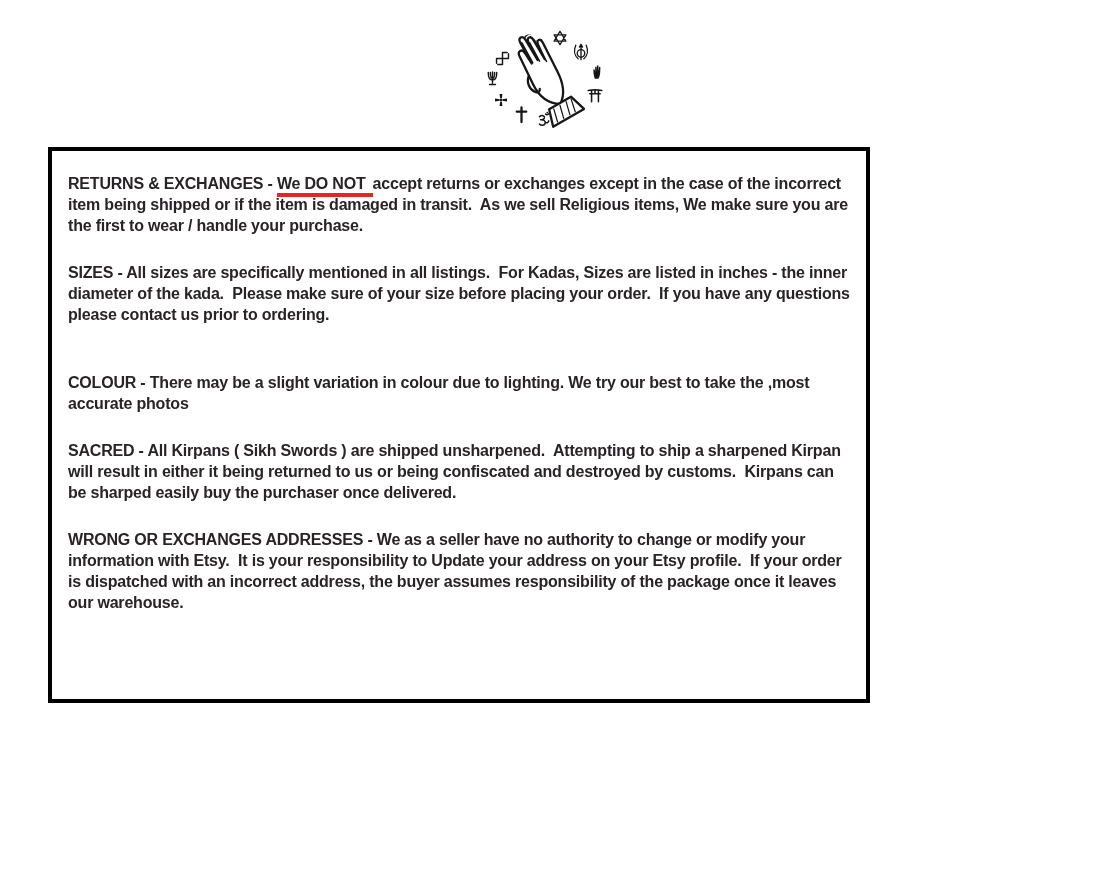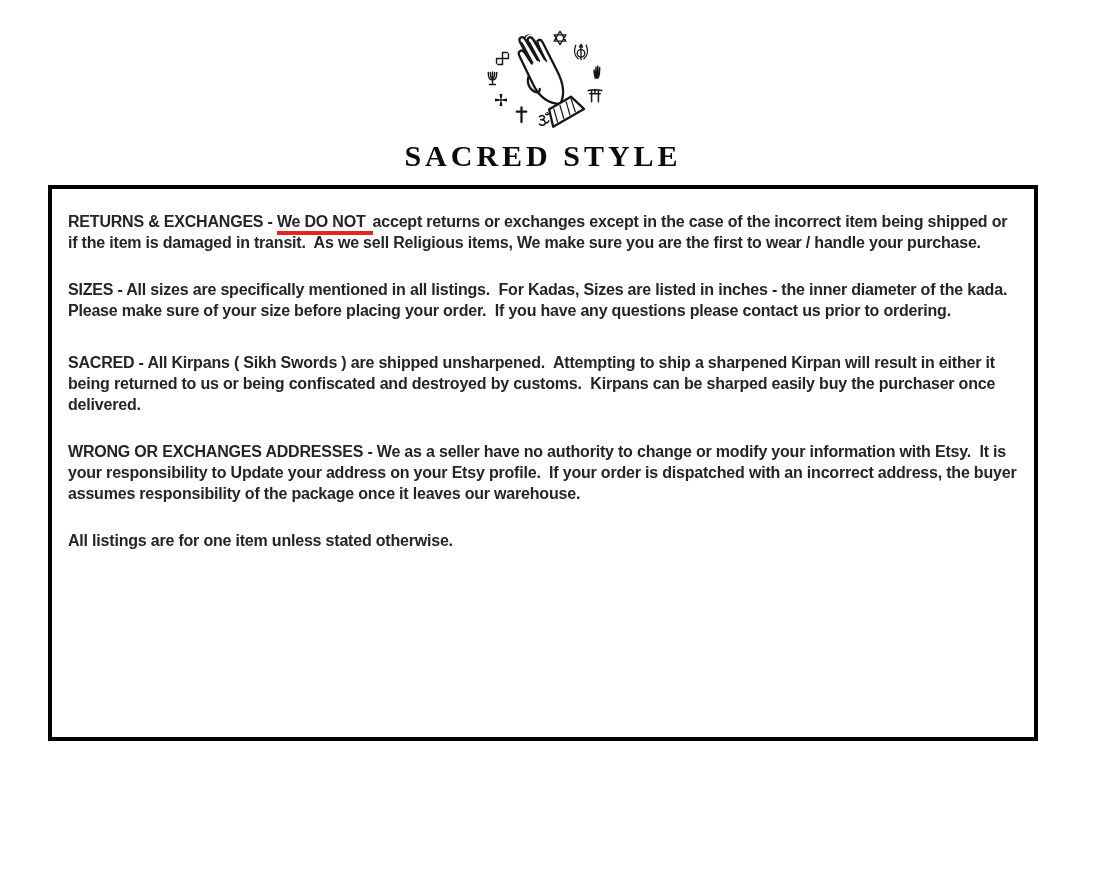--- a/index.html
+++ b/index.html
@@ -22,31 +22,31 @@
     margin-top:4px;
     font-family:"Liberation Serif","DejaVu Serif",serif;
     font-size:30px;font-weight:600;letter-spacing:4px;color:#0b0b0b;
     white-space:nowrap;
   }
 
   
   .policy-box{
     box-sizing:border-box;
     margin-top:12px;
-    width:990px;height:556px;
+    width:822px;height:556px;
     border:4px solid #000000;
     padding:22px 16px 12px 16px;
     color:#272326;
   }
   .para{
     margin:0 0 26px 0;
     font-size:16px;font-weight:bold;line-height:21px;letter-spacing:-0.2px;
     white-space:pre-wrap;
   }
-  .para.gap-lg{margin-bottom:31px;}
+  .para.gap-lg{margin-bottom:47px;}
   .hl{
     border-bottom:4px solid #e0281e;
     padding-right:7px;padding-bottom:1px;
   }
   .signoff{
     margin:0;font-size:19px;font-weight:bold;letter-spacing:-0.2px;color:#272326;
   }
 </style>
 </head>
 <body>
@@ -123,33 +123,32 @@
         <g transform="rotate(-30 50 62)" fill="#ffffff" stroke="#161616" stroke-linejoin="round" stroke-linecap="round">
           <path stroke-width="2.4" d="M50 90 C40 84 34.5 73 35.5 58 L38 25 C38.4 19 44.2 19 44.6 25 L45.2 38 L45.8 13 C46 7.2 51.8 7.2 52 13 L52.4 38 L53.4 17 C53.7 11.4 59.2 11.7 59.2 17.4 L59.4 41 L61 24 C61.5 18.6 66.6 19.2 66.3 24.8 L64.5 58 C63.8 75 58.5 84.5 50 90 Z"></path>
           <path stroke-width="1.6" fill="none" d="M46.6 38 L47.2 14 M53.6 40 L54.2 18 M59.8 44 L60 26"></path>
           <path stroke-width="2.4" fill="none" d="M36 48 C30.5 52 29.5 60 33 65.5 C35 68.5 38.2 68.3 39.2 65.5"></path>
           <path stroke-width="2.4" d="M37 89 L63.5 89 L69 107 L31.5 107 Z"></path>
           <path stroke-width="1.3" fill="none" d="M41.5 91 L38 105 M49 91 L45.5 105 M56.5 91 L53 105 M62.5 91 L59.5 105"></path>
         </g>
       </svg>
 
     </div>
-    <div class="brand-name">SACRED STYLE</div>
   </header>
 
   <section class="policy-box">
 
     <p class="para"><span>RETURNS &amp; EXCHANGES - </span><span class="hl">We DO NOT</span><span>accept returns or exchanges except in the case of the incorrect item being shipped or if the item is damaged in transit.  As we sell Religious items, We make sure you are the first to wear / handle your purchase.</span></p>
 
 
     <p class="para gap-lg"><span>SIZES - </span><span>All sizes are specifically mentioned in all listings.  For Kadas, Sizes are listed in inches - the inner diameter of the kada.  Please make sure of your size before placing your order.  If you have any questions please contact us prior to ordering.</span></p>
 
+    <p class="para"><span>COLOUR - </span><span>There may be a slight variation in colour due to lighting. We try our best to take the ,most accurate photos</span></p>
 
     <p class="para"><span>SACRED - </span><span>All Kirpans ( Sikh Swords ) are shipped unsharpened.  Attempting to ship a sharpened Kirpan will result in either it being returned to us or being confiscated and destroyed by customs.  Kirpans can be sharped easily buy the purchaser once delivered.</span></p>
 
     <p class="para"><span>WRONG OR EXCHANGES ADDRESSES - </span><span>We as a seller have no authority to change or modify your information with Etsy.  It is your responsibility to Update your address on your Etsy profile.  If your order is dispatched with an incorrect address, the buyer assumes responsibility of the package once it leaves our warehouse.</span></p>
 
-    <p class="para"><span>All listings are for one item unless stated otherwise.</span></p>
 
 
   </section>
 
 </div>
 
 </body></html>

